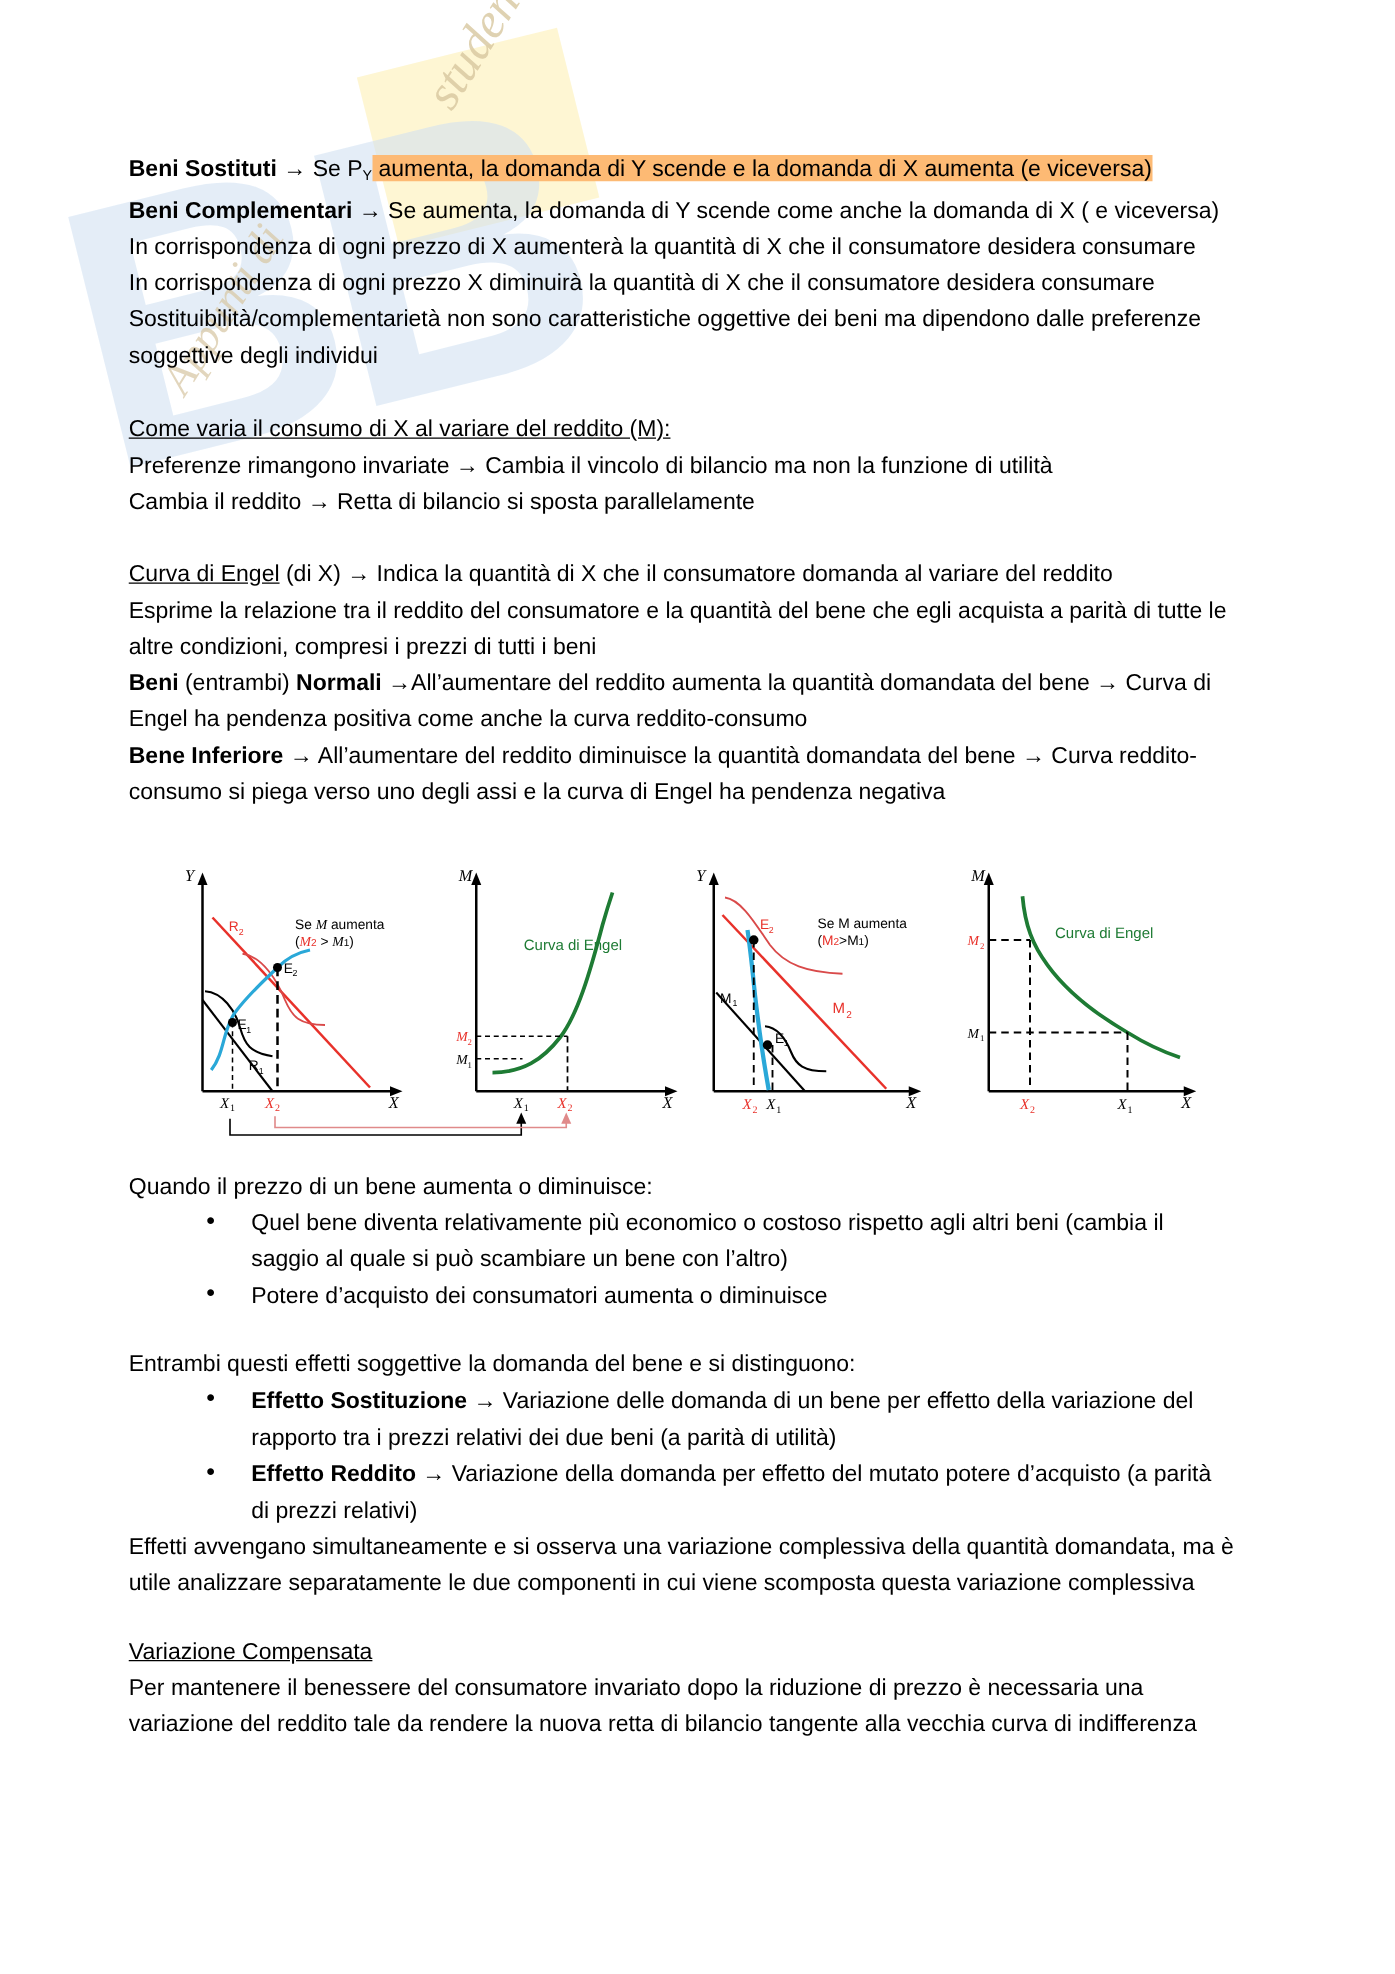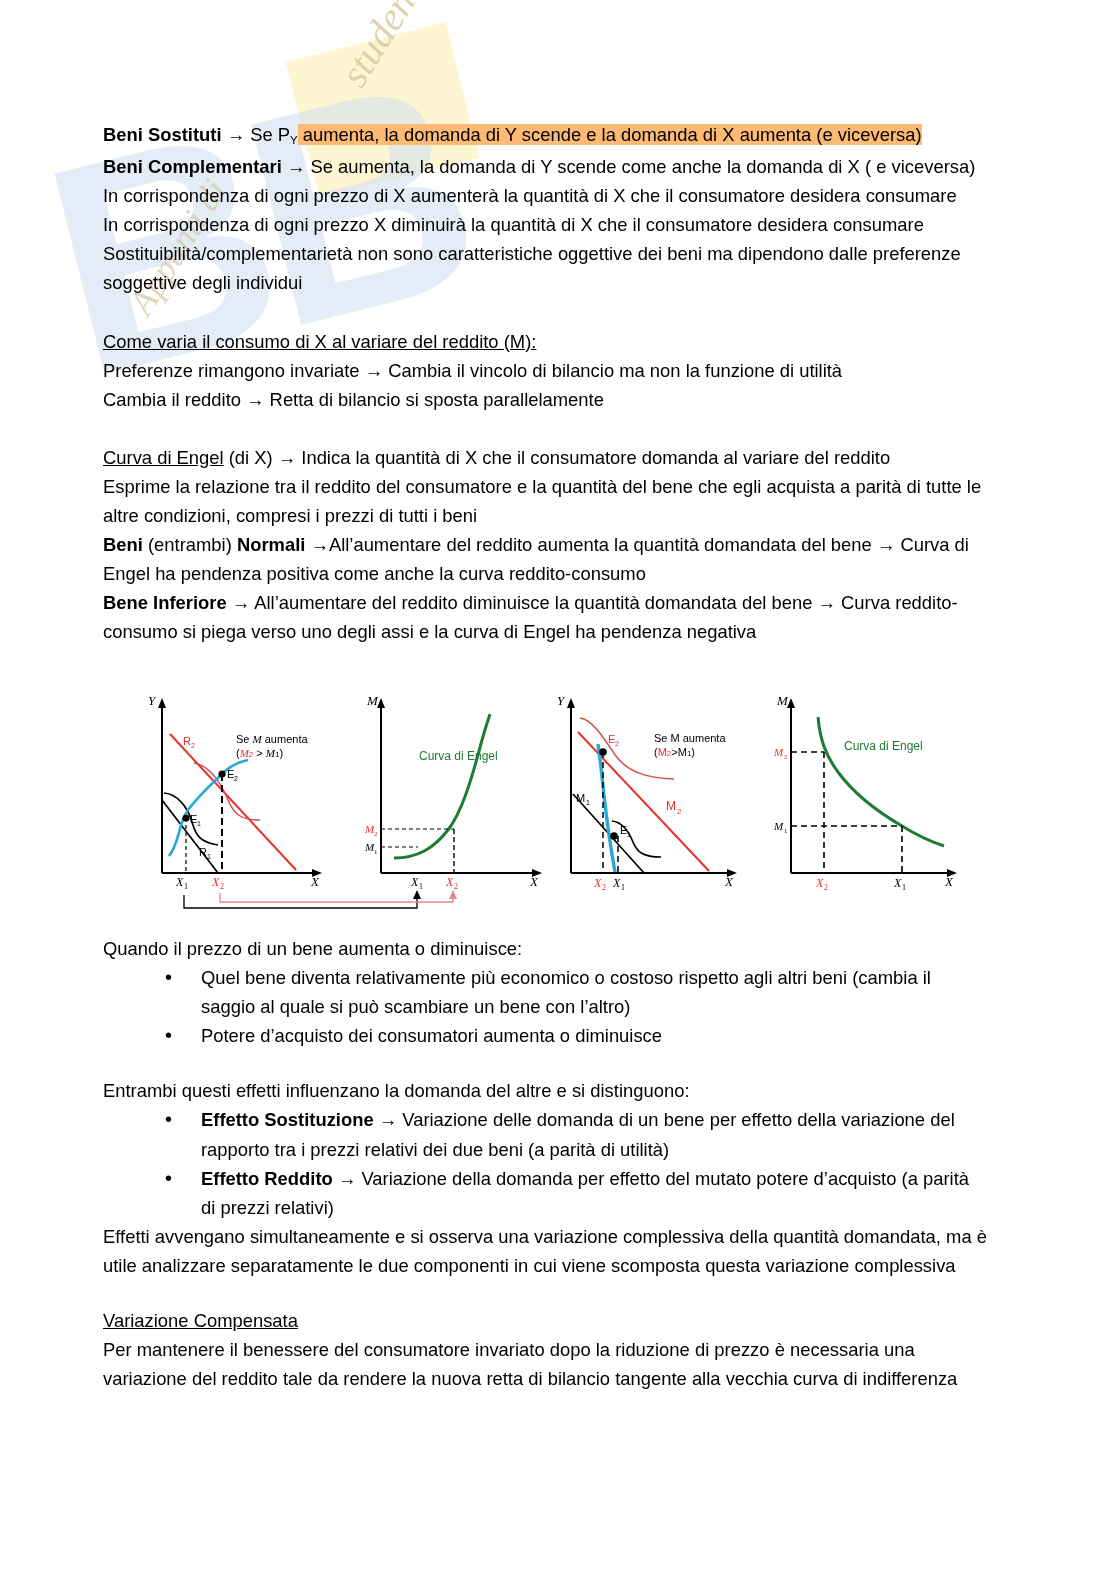--- a/index.html
+++ b/index.html
@@ -330,21 +330,21 @@
   <div class="body-text" style="top:934px;">
 
     <p>Quando il prezzo di un bene aumenta o diminuisce:</p>
     <ul class="bullets">
       <li>Quel bene diventa relativamente più economico o costoso rispetto agli altri beni (cambia il saggio al quale si può scambiare un bene con l’altro)</li>
       <li>Potere d’acquisto dei consumatori aumenta o diminuisce</li>
     </ul>
 
     <div class="spacer-sm"></div>
 
-    <p>Entrambi questi effetti influenzano la domanda del altre e si distinguono:</p>
+    <p>Entrambi questi effetti soggettive la domanda del bene e si distinguono:</p>
     <ul class="bullets">
       <li><b>Effetto Sostituzione</b><span> → Variazione delle domanda di un bene per effetto della variazione del rapporto tra i prezzi relativi dei due beni (a parità di utilità)</span></li>
       <li><b>Effetto Reddito</b><span> → Variazione della domanda per effetto del mutato potere d’acquisto (a parità di prezzi relativi)</span></li>
     </ul>
 
     <p>Effetti avvengano simultaneamente e si osserva una variazione complessiva della quantità domandata, ma è utile analizzare separatamente le due componenti in cui viene scomposta questa variazione complessiva</p>
 
     <div class="spacer-sm"></div>
 
     <p class="u">Variazione Compensata</p>

